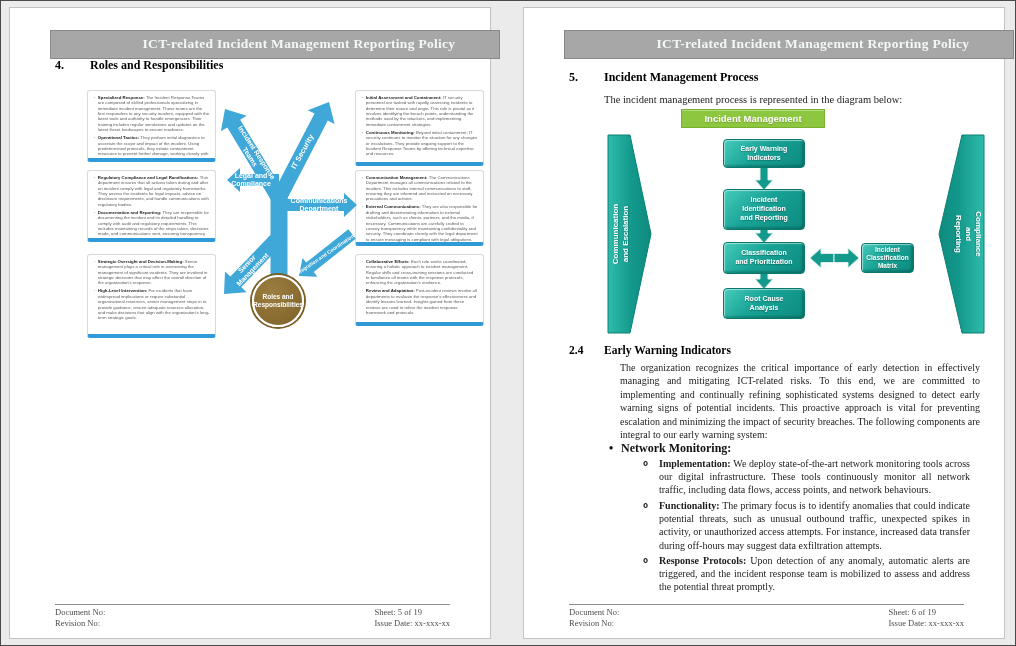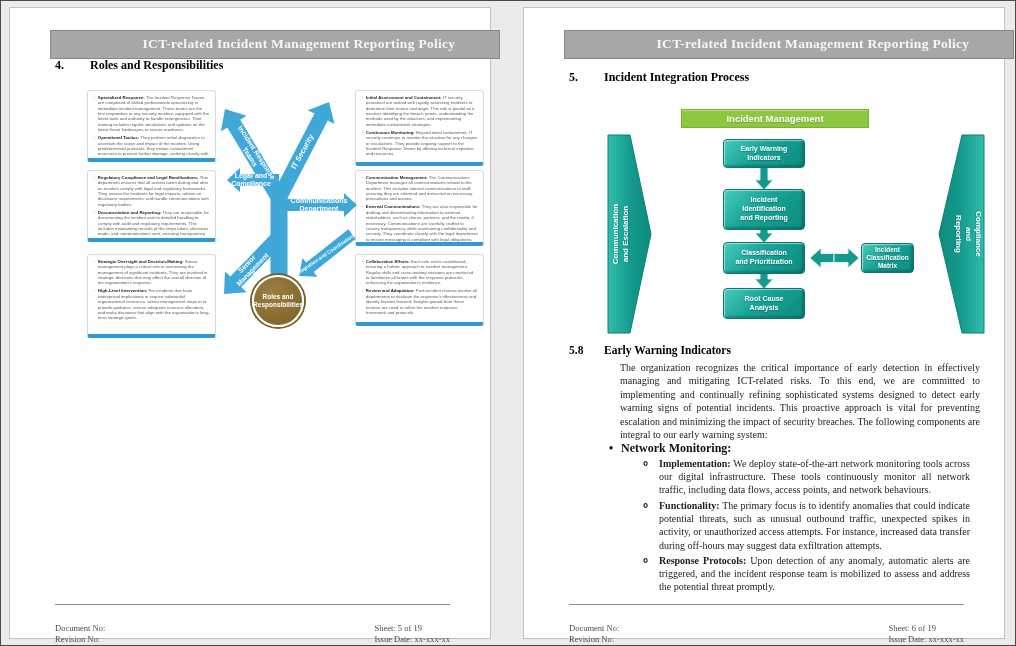--- a/index.html
+++ b/index.html
@@ -23,21 +23,21 @@
   
   .ldiag{position:absolute;left:197px;top:76px;width:170px;height:290px;}
   .ldiag .blue polygon{fill:#3fa8d8;}
   .alab{position:absolute;color:#fff;font-family:"Liberation Sans",sans-serif;font-weight:bold;font-size:7px;line-height:1.15;
         text-align:center;white-space:pre-line;transform:translate(-50%,-50%) rotate(var(--r,0deg)) scale(var(--s,1));}
   .circle{position:absolute;left:242px;top:267px;width:52px;height:52px;border-radius:50%;
           background:radial-gradient(circle at 38% 32%, #9c7e41, #7c6026);border:2px solid #fff;box-shadow:0 0 0 2px #7a5e26;
           color:#fff;font-family:"Liberation Sans",sans-serif;font-weight:bold;font-size:6.5px;line-height:1.2;
           display:flex;align-items:center;justify-content:center;text-align:center;white-space:pre-line;box-sizing:border-box;}
   
-  .gbanner{position:absolute;left:157px;top:101px;width:188px;height:19px;background:#8dc63f;border:1px solid #7ab02e;
+  .gbanner{position:absolute;left:157px;top:101px;width:144px;height:19px;background:#8dc63f;border:1px solid #7ab02e;
            box-shadow:inset 0 1px 0 rgba(255,255,255,.35);color:#fff;font-family:"Liberation Sans",sans-serif;
            font-weight:bold;font-size:9.5px;line-height:18px;text-align:center;box-sizing:border-box;text-shadow:0 1px 1px rgba(0,0,0,.2);}
   .fsvg{position:absolute;left:82px;top:125px;width:380px;height:210px;}
   .fsvg .teal polygon{fill:#149a8d;stroke:#dceeeb;stroke-width:1;}
   .fbox{position:absolute;background:linear-gradient(135deg,#45cbbb 0%,#17a295 45%,#0d8b7f 100%);
         border:1px solid #0a7a6f;border-radius:4px;color:#fff;
         font-family:"Liberation Sans",sans-serif;font-weight:bold;font-size:7px;line-height:1.25;
         display:flex;align-items:center;justify-content:center;text-align:center;white-space:pre-line;
         box-shadow:inset 1px 1px 1px rgba(255,255,255,.5), inset -2px -2px 2px rgba(0,0,0,.2);
         text-shadow:0 1px 1px rgba(0,0,0,.3);box-sizing:border-box;}
@@ -45,21 +45,21 @@
            text-align:center;white-space:pre-line;transform:translate(-50%,-50%) rotate(var(--r));text-shadow:0 1px 1px rgba(0,0,0,.25);}
   
   .intro{position:absolute;left:80px;top:86px;width:370px;font-size:10.5px;color:#1c1c1c;}
   .para{position:absolute;left:96px;width:360px;text-align:justify;font-size:10px;line-height:1.34;color:#1c1c1c;}
   .b1{position:absolute;left:97px;font-weight:bold;font-size:12px;color:#111;}
   .b1::before{content:"\2022";position:absolute;left:-12px;top:0;}
   .sub{position:absolute;left:135px;width:311px;text-align:justify;font-size:10px;line-height:1.32;color:#1c1c1c;}
   .sub::before{content:"o";position:absolute;left:-16px;top:1px;font-family:"DejaVu Sans Mono",monospace;font-weight:bold;font-size:8.5px;}
   .sub b::after{content:": ";}
   .footer{position:absolute;left:45px;top:596px;width:395px;border-top:1px solid #8c8c8c;display:flex;justify-content:space-between;
-          font-size:8.5px;line-height:1.35;color:#4d4d4d;padding-top:18px;}
+          font-size:8.5px;line-height:1.35;color:#4d4d4d;padding-top:2px;}
   .fr{text-align:left;}
 </style>
 </head>
 <body>
 
 <div class="canvas">
 
   <div class="page" style="left:8px;">
     <div class="banner">
       <span>ICT-related Incident Management Reporting Policy</span>
@@ -149,22 +149,23 @@
         <div>Issue Date: xx-xxx-xx</div>
       </div>
     </div>
   </div>
 
   <div class="page" style="left:522px;">
     <div class="banner">
       <span>ICT-related Incident Management Reporting Policy</span>
     </div>
     <div class="hrow" style="top:62px;">
-      <span class="hnum">5.</span><span>Incident Integration Process</span>
-    </div>
+      <span class="hnum">5.</span><span>Incident Management Process</span>
+    </div>
+    <div class="intro">The incident management process is represented in the diagram below:</div>
 
     <div class="gbanner">Incident Management</div>
     <svg class="fsvg" viewBox="0 0 380 210">
       <defs>
         <linearGradient id="pg" x1="0" y1="0" x2="1" y2="0">
           <stop offset="0" stop-color="#2fbcab"></stop>
             <stop offset="0.55" stop-color="#13998c"></stop>
             <stop offset="1" stop-color="#0d8a7d"></stop>
         </linearGradient>
         <linearGradient id="pg2" x1="1" y1="0" x2="0" y2="0">
@@ -202,21 +203,21 @@
 Analysis</div>
     <div class="fbox" style="left:337px;top:235px;width:53px;height:30px;font-size:6.5px;">Incident
 Classification
 Matrix</div>
     <div class="sidelab" style="left:97px;top:226px;--r:-90deg;">Communication
 and Escalation</div>
     <div class="sidelab" style="left:444px;top:226px;--r:90deg;">Compliance and
 Reporting</div>
 
     <div class="hrow" style="top:336px;font-size:11.5px;">
-      <span class="hnum">5.8</span><span>Early Warning Indicators</span>
+      <span class="hnum">2.4</span><span>Early Warning Indicators</span>
     </div>
     <div class="para" style="top:353px;">The organization recognizes the critical importance of early detection in effectively managing and mitigating ICT-related risks. To this end, we are committed to implementing and continually refining sophisticated systems designed to detect early warning signs of potential incidents. This proactive approach is vital for preventing escalation and minimizing the impact of security breaches. The following components are integral to our early warning system:</div>
     <div class="b1" style="top:433px;">Network Monitoring:</div>
     <div class="sub" style="top:449px;">
       <b>Implementation</b><span>We deploy state-of-the-art network monitoring tools across our digital infrastructure. These tools continuously monitor all network traffic, including data flows, access points, and network behaviours.</span>
     </div>
     <div class="sub" style="top:546px;">
       <b>Response Protocols</b><span>Upon detection of any anomaly, automatic alerts are triggered, and the incident response team is mobilized to assess and address the potential threat promptly.</span>
     </div>
     <div class="sub" style="top:491px;">

